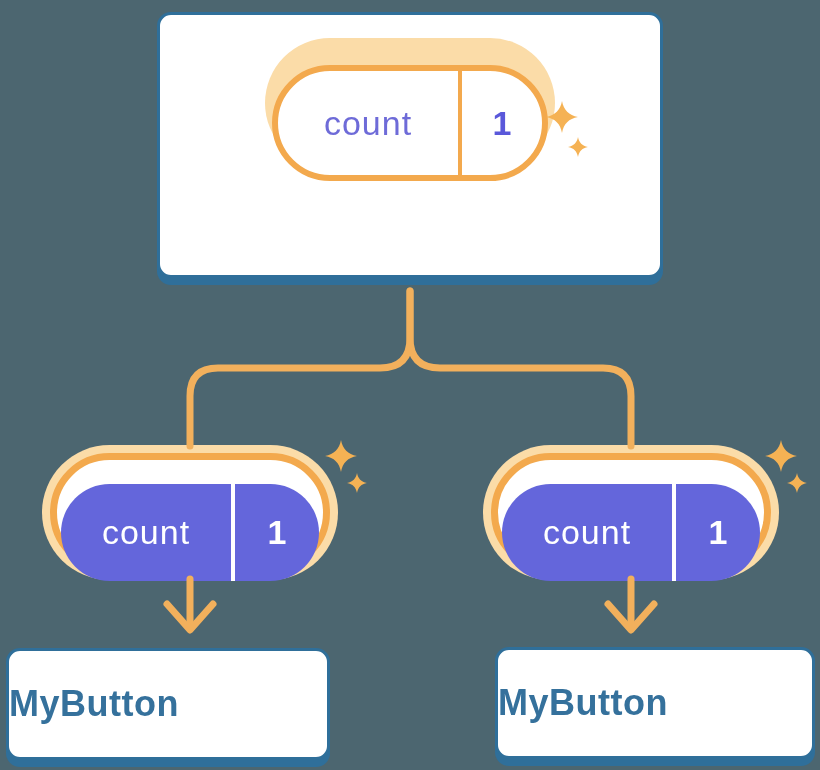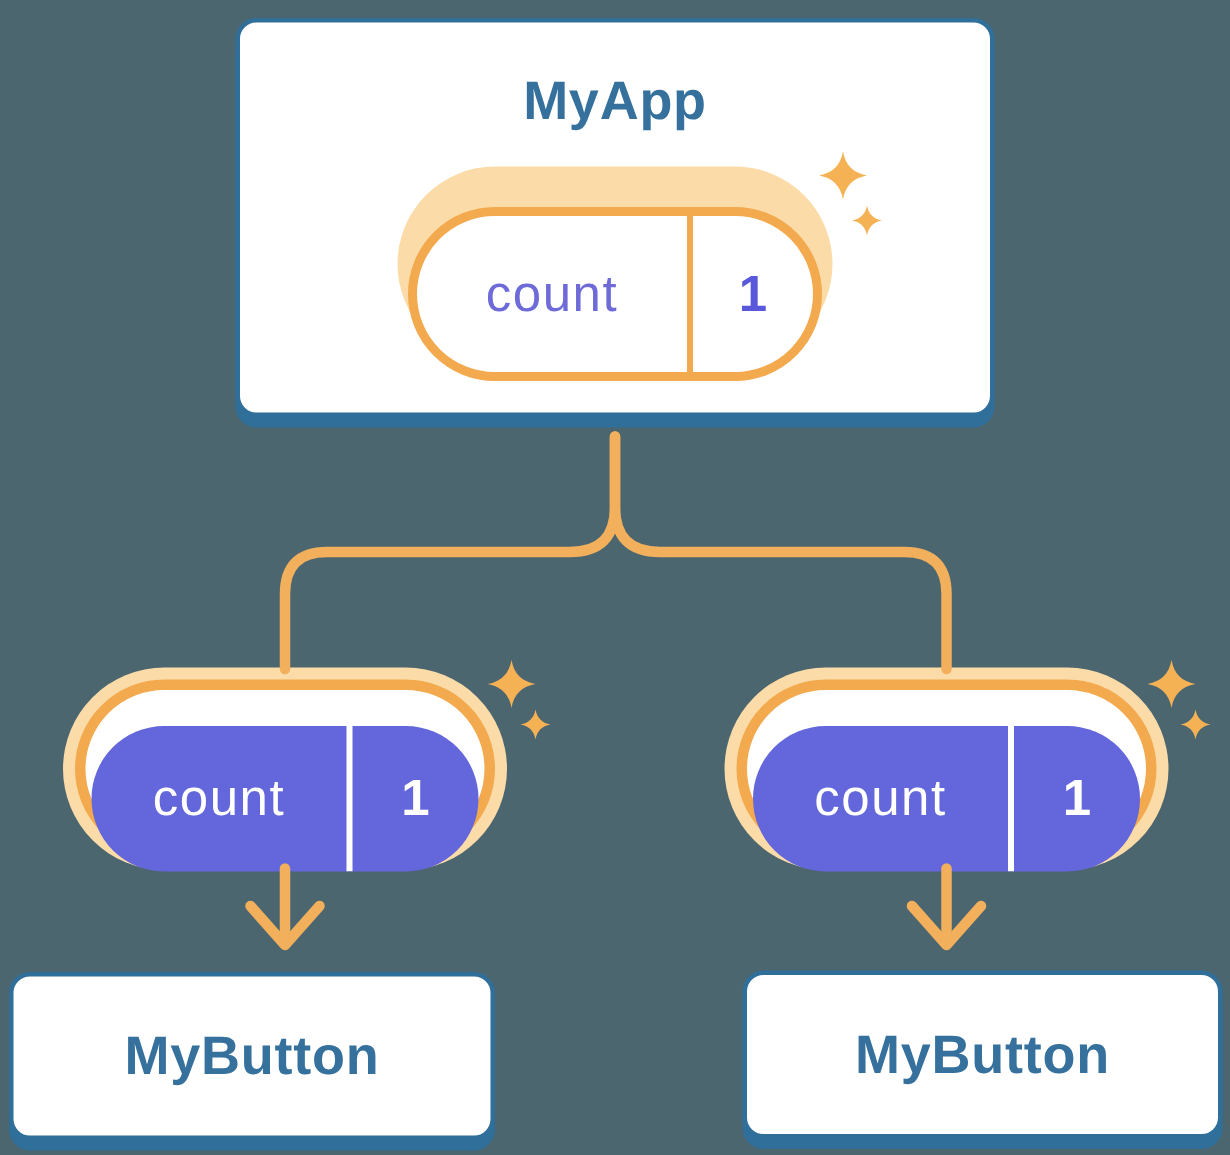--- a/index.html
+++ b/index.html
@@ -30,21 +30,21 @@
     background: var(--card-bg);
     border: 3px solid var(--card-border);
     border-radius: 14px;
     box-shadow: 0 7px 0 var(--card-border);
     box-sizing: border-box;
   }
   .root-card { left: 157px; top: 12px; width: 506px; height: 266px; }
   .child-card {
     display: flex;
     align-items: center;
-    justify-content: center;
+    justify-content: flex-start;
     height: 112px;
   }
   .child-card.left  { left: 6px;   top: 648px; width: 324px; }
   .child-card.right { left: 495px; top: 647px; width: 320px; }
   .card-title {
     text-align: center;
     font-size: 36px;
     font-weight: bold;
     letter-spacing: 0.5px;
     color: var(--heading-text);
@@ -136,21 +136,20 @@
     stroke-linejoin: round;
   }
   .sparkle { fill: var(--sparkle); }
 </style>
 </head>
 <body>
 
 <div class="canvas">
 
   <div class="card root-card">
-    <div class="card-title">MyApp</div>
     <div class="pill-outer light">
       <div class="pill light">
         <div class="pill-label">count</div>
         <div class="pill-divider"></div>
         <div class="pill-value">1</div>
       </div>
     </div>
   </div>
 
   <div class="pill-outer solid left">

